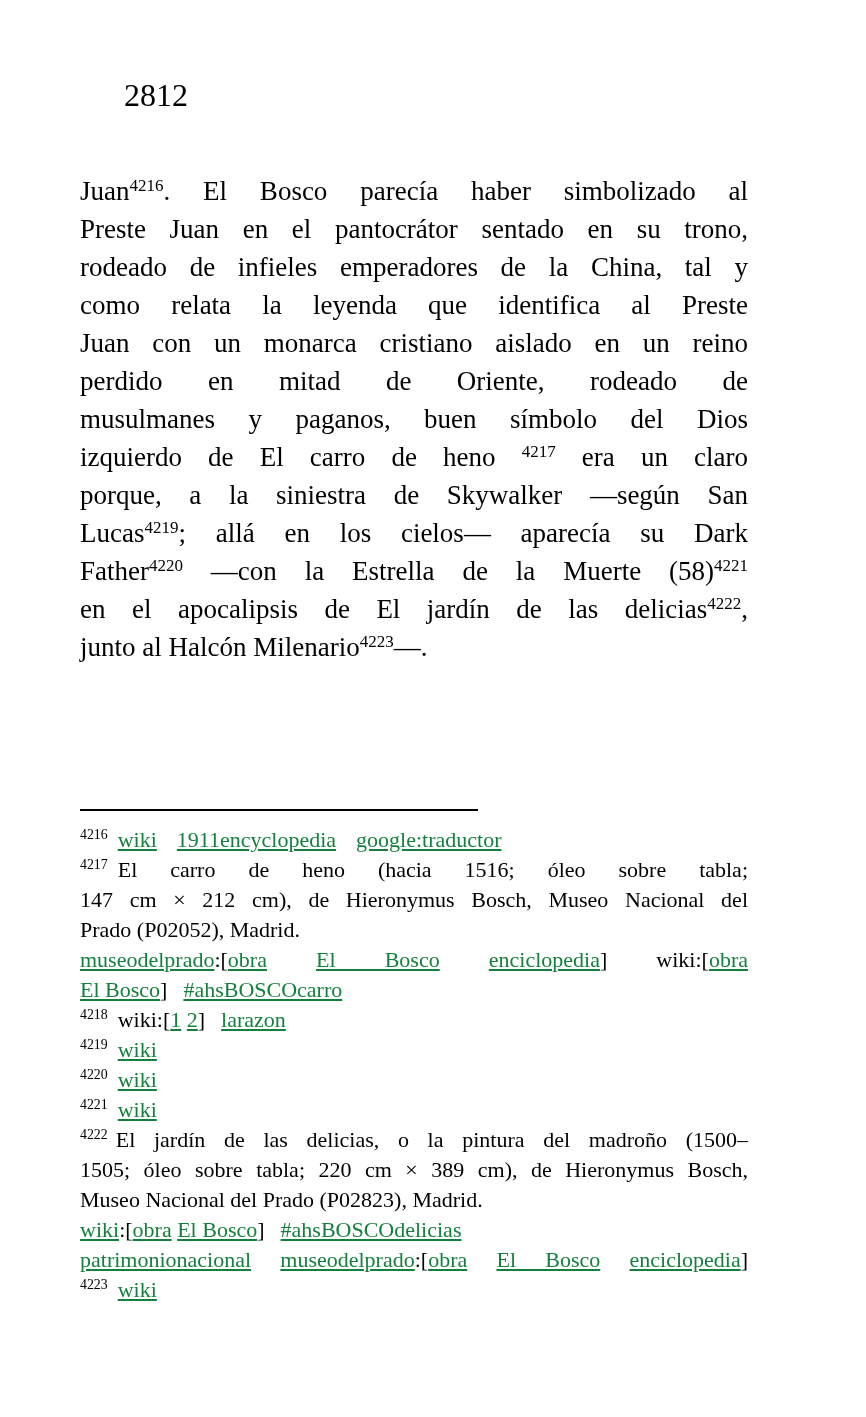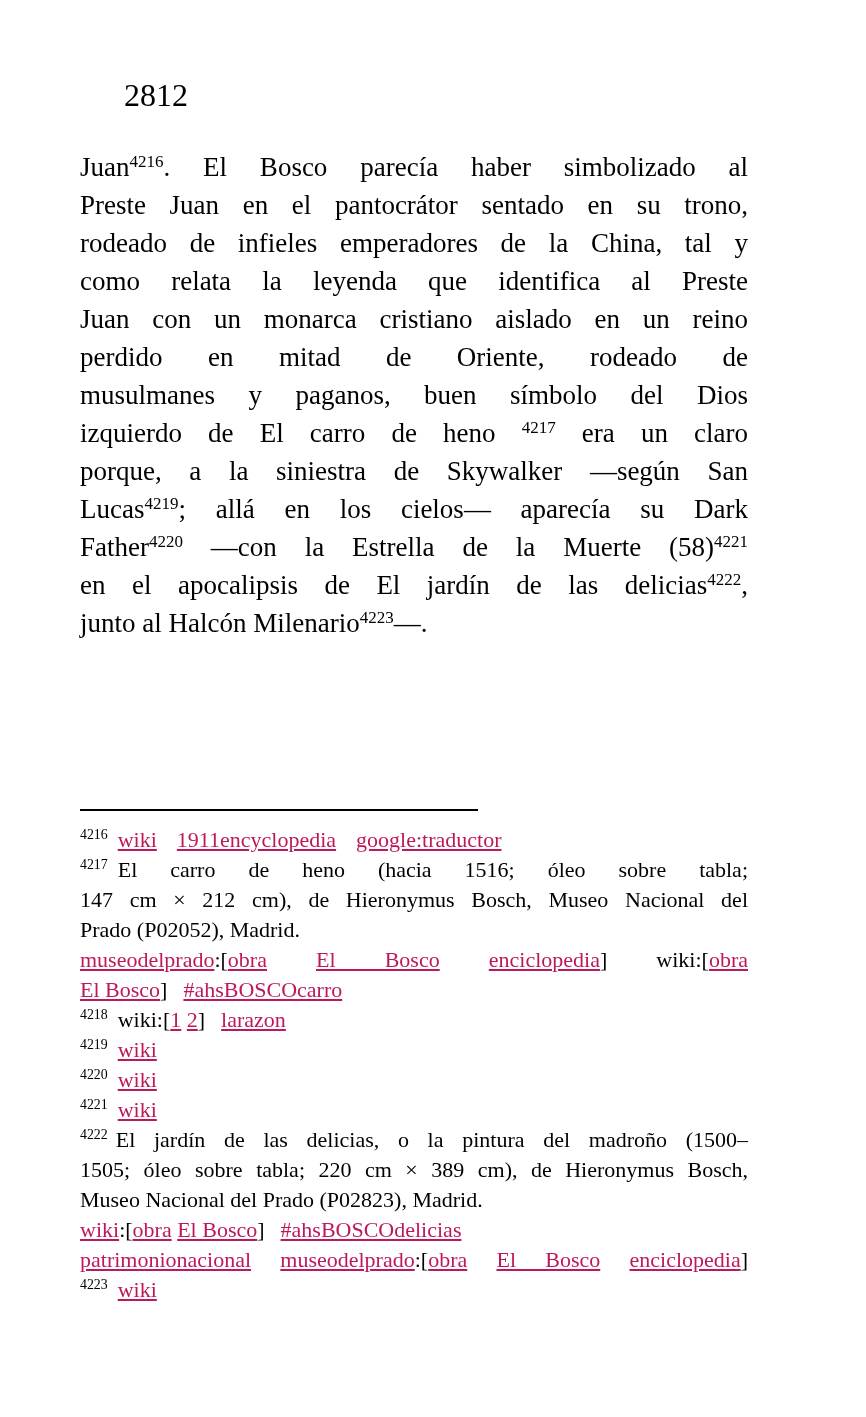--- a/index.html
+++ b/index.html
@@ -9,41 +9,41 @@
     background:#ffffff;
     font-family:"Liberation Serif","DejaVu Serif",serif;
     color:#000000;
     overflow:hidden;
   }
   .page-number{
     position:absolute;left:80px;top:80px;
     font-size:32px;line-height:30px;margin-left:44px;
   }
   .body-text{
-    position:absolute;left:80px;top:148px;width:668px;
+    position:absolute;left:80px;top:172px;width:668px;
     font-size:27px;line-height:38px;
   }
   .footnote-separator{
     position:absolute;left:80px;top:809px;width:398px;height:0;
     border-top:2px solid #000000;
   }
   .footnotes{
     position:absolute;left:80px;top:825px;width:668px;
     font-size:22px;line-height:30px;
   }
   .line{min-height:1em;}
   .line.justify{text-align:justify;text-align-last:justify;}
   .sup{
     font-size:0.63em;
     position:relative;top:-0.55em;
     line-height:0;
   }
   .it{}
   .link{
-    color:#be185d;
+    color:#15803d;
     text-decoration:underline;
     cursor:pointer;
   }
   .gap{display:inline-block;height:1px;}
 </style>
 </head>
 <body>
 
 <div class="page">
   <div class="page-number">2812</div>

